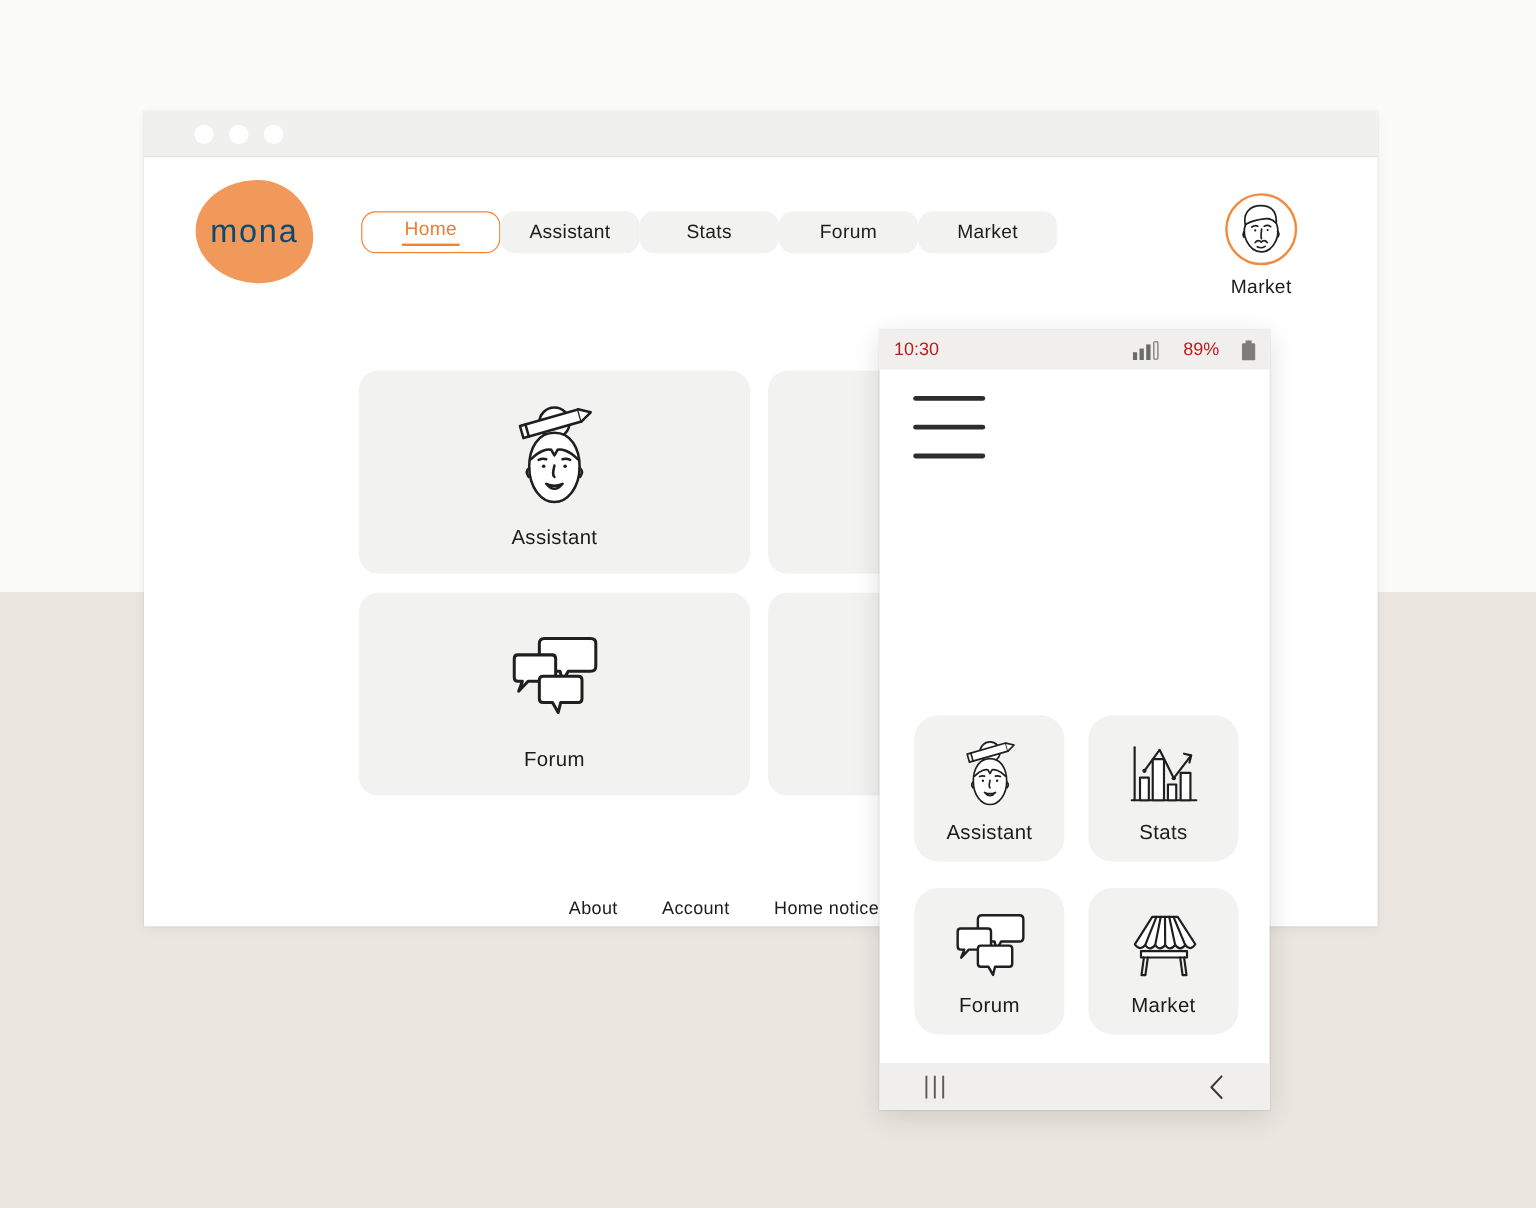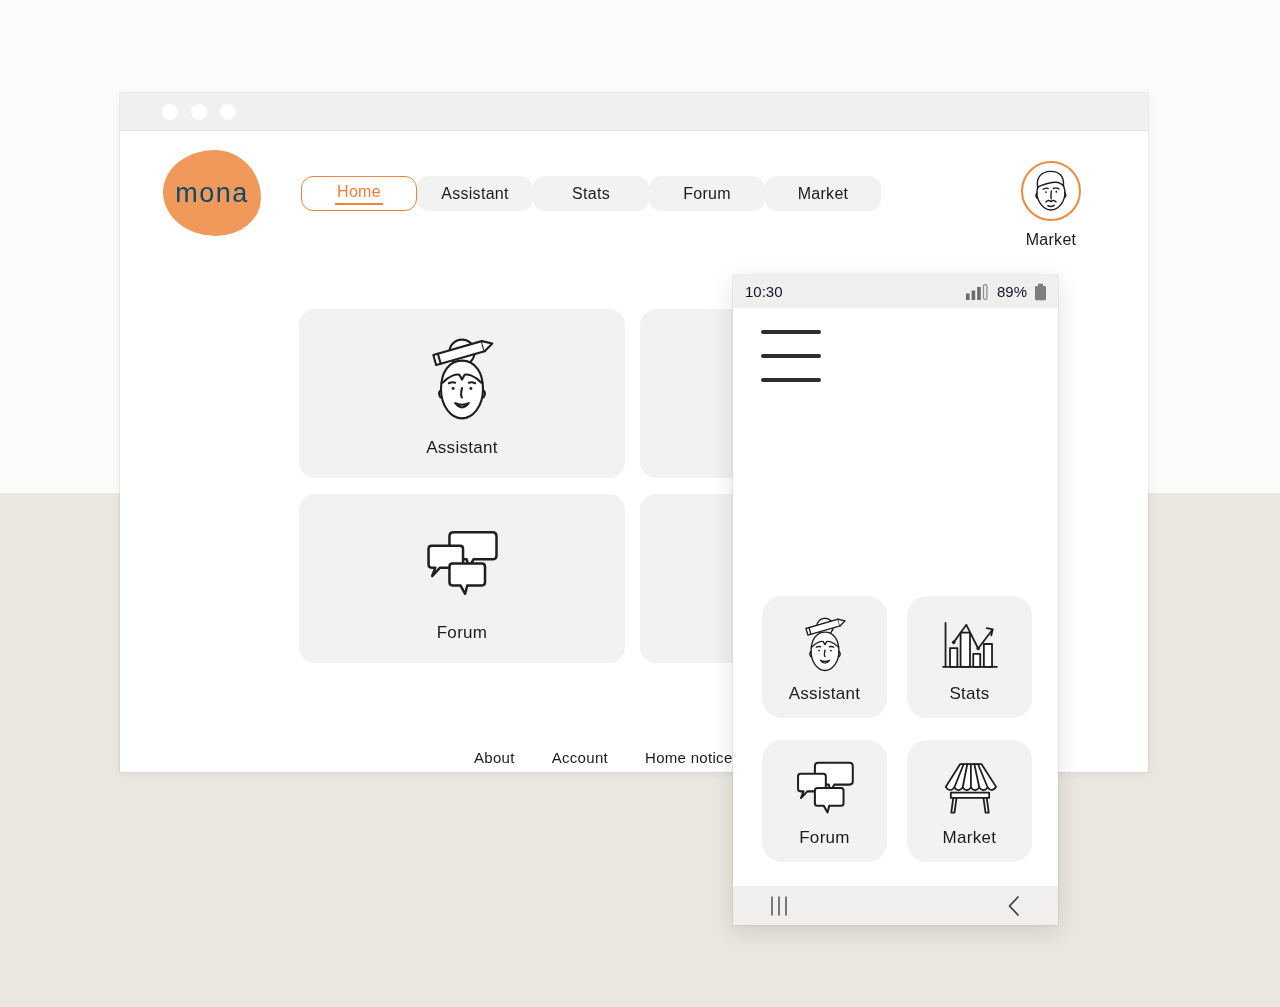--- a/index.html
+++ b/index.html
@@ -45,22 +45,22 @@
   .card.c3 { left:0; top:185px; }
   .card.c4 { left:341px; top:185px; }
 
   .footer { position:absolute; left:354px; top:656px; display:flex; gap:37px; font-size:15px; letter-spacing:.3px; }
   .footer span { cursor:pointer; }
 
   
   .phone { position:absolute; left:733px; top:275px; width:325px; height:650px; background:#fff;
     box-shadow:0 0 0 1px rgba(0,0,0,.05), 0 6px 22px rgba(0,0,0,.13); }
   .p-status { height:33px; background:#f0efed; display:flex; align-items:center;
-    padding:0 11px 0 12px; font-size:15px; color:#0f172a; }
-  .p-status .right { margin-left:auto; display:flex; align-items:center; gap:7px; }
+    padding:0 11px 0 12px; font-size:15px; color:#b91c1c; }
+  .p-status .right { margin-left:auto; display:flex; align-items:center; gap:18px; }
   .p-menu { position:absolute; left:28px; top:55px; width:60px; cursor:pointer; }
   .p-menu div { height:3.5px; background:#2d2d2d; border-radius:2px; margin-bottom:20.5px; }
   .p-menu div:last-child { margin-bottom:0; }
   .p-greeting { position:absolute; left:0; top:189px; width:100%; text-align:center;
     font-size:33px; color:#e2532a; letter-spacing:.5px; }
   .p-grid { position:absolute; left:29px; top:321px; width:270px; height:266px; }
   .tile { position:absolute; width:125px; height:122px; background:#f2f2f1; border-radius:20px;
     display:flex; flex-direction:column; align-items:center; cursor:pointer; }
   .tile .icon { flex:1; display:flex; align-items:center; justify-content:center; padding-top:8px; }
   .tile .label { font-size:17px; letter-spacing:.3px; padding-bottom:14px; }

